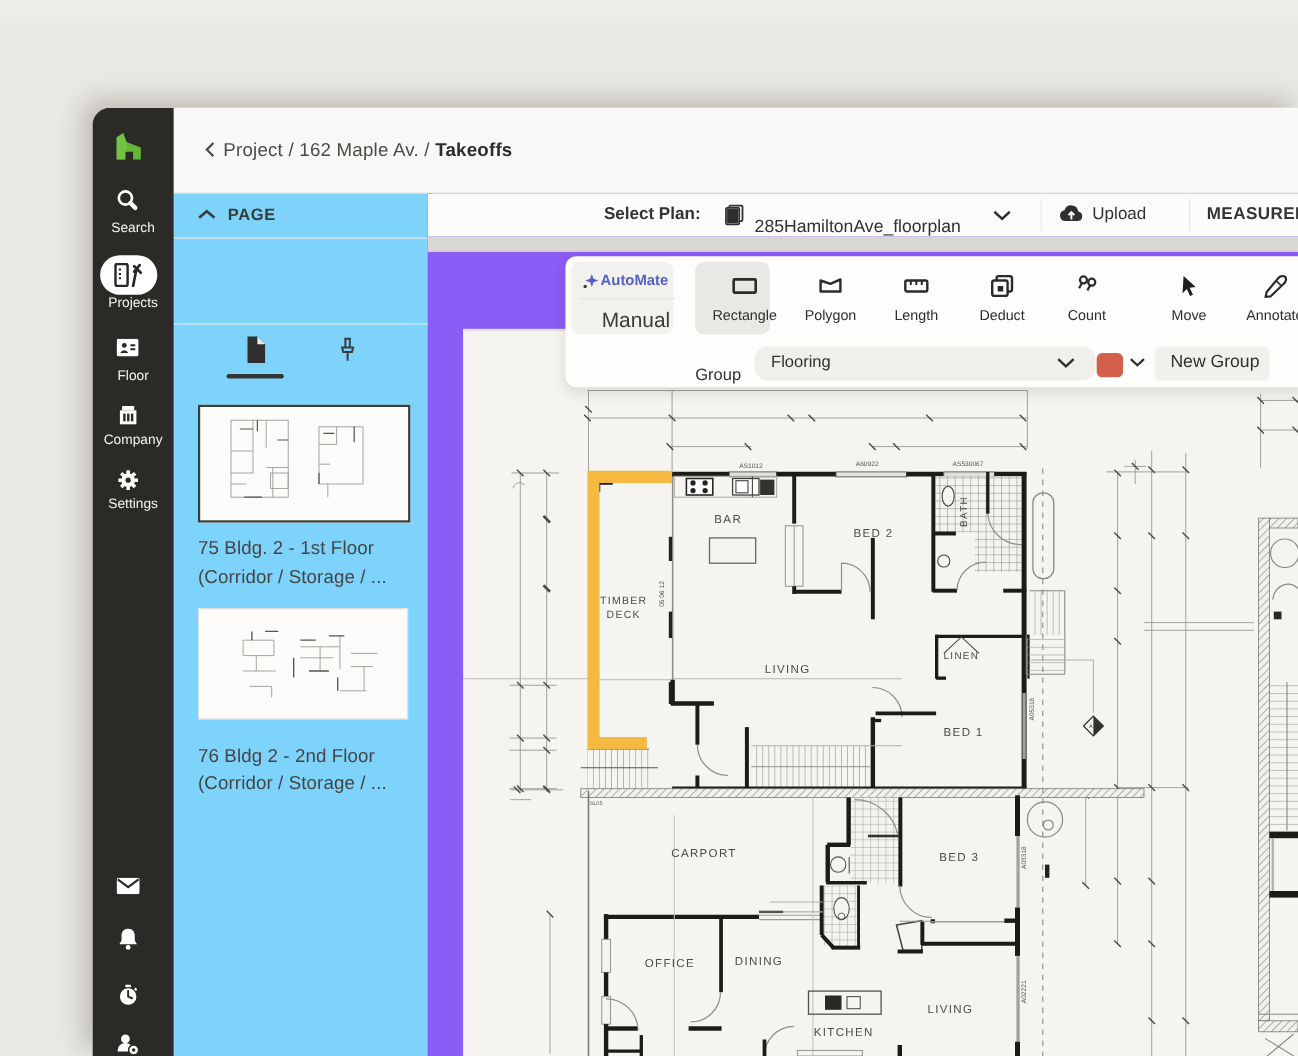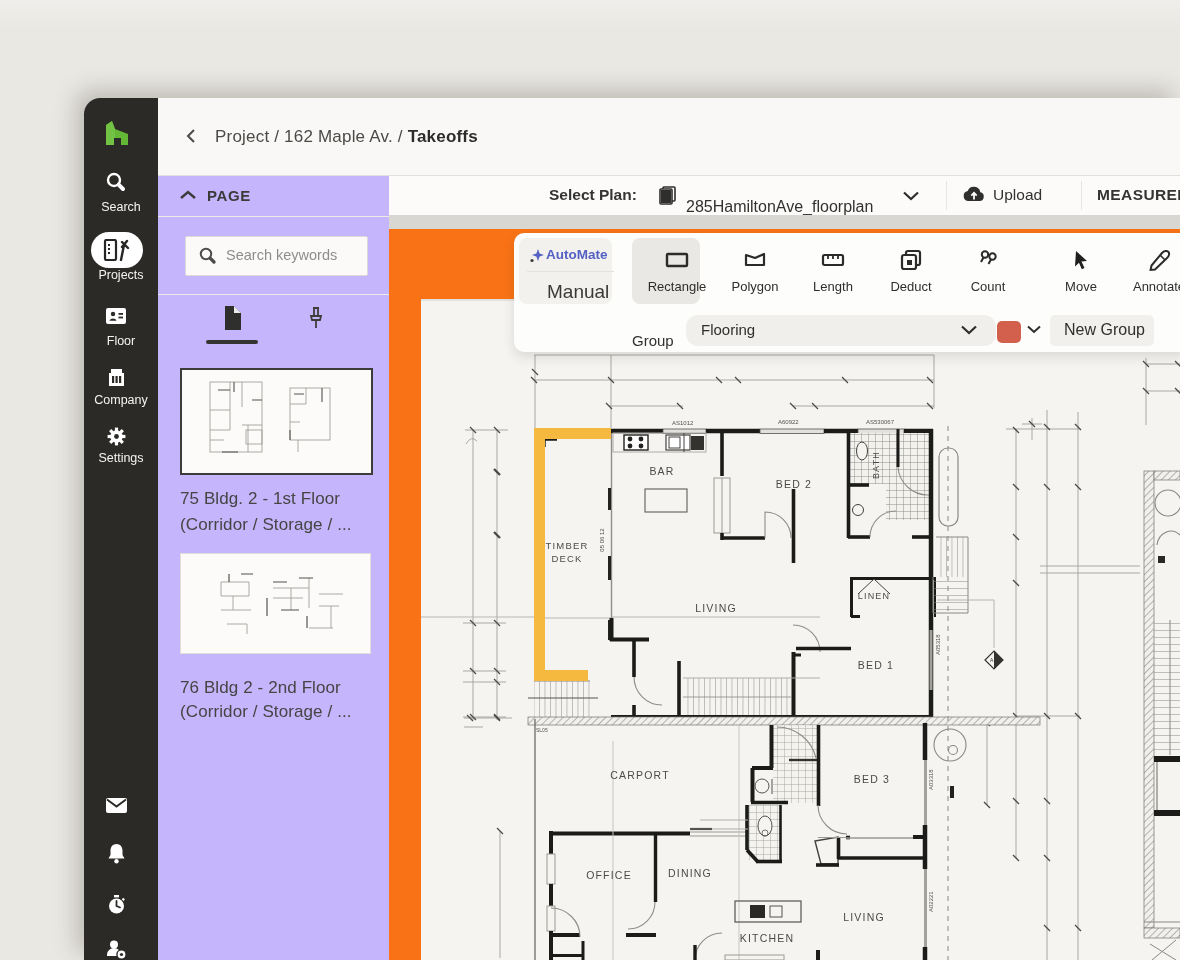--- a/index.html
+++ b/index.html
@@ -9,35 +9,35 @@
     background:linear-gradient(180deg,#f0eeea 0,#eae8e3 30px);}
   #win{position:absolute;left:84px;top:98px;width:1096px;height:862px;
     border-radius:16px 0 0 0;background:#f9f8f6;overflow:hidden;
     box-shadow:-8px -8px 22px rgba(60,55,45,.25);}
   #sidebar{position:absolute;left:0;top:0;width:74px;height:862px;background:#2b2a27;}
   .sblabel{position:absolute;width:74px;text-align:center;color:#f4f4f2;font-size:12.5px;}
   #pill{position:absolute;left:7px;top:134px;width:52px;height:36px;background:#fff;border-radius:18px;}
   
   #crumb{position:absolute;left:74px;top:0;width:1022px;height:78px;background:#f9f8f6;}
   #crumbline{position:absolute;left:74px;top:77px;width:1022px;height:1px;background:#e2e0dc;}
-  .crumbtxt{position:absolute;left:45px;top:29px;font-size:17px;color:#4a4a47;letter-spacing:.2px;margin-left:12px;}
+  .crumbtxt{position:absolute;left:45px;top:29px;font-size:17px;color:#4a4a47;letter-spacing:.2px;}
   
-  #lpanel{position:absolute;left:74px;top:78px;width:231px;height:784px;background:#c4b5fd;border-right:4px solid #7f1d1d;}
+  #lpanel{position:absolute;left:74px;top:78px;width:231px;height:784px;background:#7dd3fc;border-right:4px solid #7f1d1d;}
   #pagehdr{position:absolute;left:0;top:0;width:231px;height:40px;border-bottom:1px solid #eceae6;}
   #pagehdr .t{position:absolute;left:49px;top:11px;font-size:15px;font-weight:bold;color:#3b3b39;letter-spacing:.6px;}
   #sbox{position:absolute;left:27px;top:60px;width:181px;height:38px;border:1px solid #dbd9d5;border-radius:2px;background:#fbfaf8;}
   #sbox .ph{position:absolute;left:40px;top:10px;font-size:14.5px;color:#8f8d8a;}
   #tabline{position:absolute;left:0;top:118px;width:231px;height:1px;background:#eceae6;}
   #tabunder{position:absolute;left:48px;top:164px;width:52px;height:4px;background:#343432;border-radius:2px;}
   .thumb{position:absolute;left:22px;width:189px;background:#fcfbf9;}
   #thumb1{top:192px;height:103px;border:2px solid #3c3c3a;}
   #thumb2{top:377px;height:99px;border:1px solid #e0deda;}
   .cap{position:absolute;left:22px;font-size:17px;color:#454543;letter-spacing:.1px;}
   
-  #canvas{position:absolute;left:305px;top:78px;width:791px;height:784px;background:#f97316;}
+  #canvas{position:absolute;left:305px;top:78px;width:791px;height:784px;background:#8b5cf6;}
   #topbar{position:absolute;left:0;top:0;width:791px;height:39px;background:#fcfbf9;}
   #graystrip{position:absolute;left:0;top:39px;width:791px;height:14px;background:#d9d7d2;}
   .tbtxt{position:absolute;top:10px;font-size:15.5px;color:#31312f;}
   .tbdiv{position:absolute;top:5px;width:1px;height:29px;background:#e7e5e1;}
   
   #plansvg{position:absolute;left:0;top:53px;}
   
   #palette{position:absolute;left:125px;top:57px;width:670px;height:119px;background:#fdfdfb;
     border-radius:10px 0 0 10px;box-shadow:0 5px 12px rgba(40,38,34,.13);}
   #amcell{position:absolute;left:5px;top:5px;width:93px;height:66px;background:#f2f1ed;border-radius:8px;}
@@ -146,27 +146,20 @@
     <div class="crumbtxt">Project / 162 Maple Av. / <b style="color:#2c2c2a">Takeoffs</b></div>
   </div>
   <div id="crumbline"></div>
 
   <div id="lpanel">
     <div id="pagehdr">
       <svg class="abs" style="left:22px;top:14px" width="16" height="10" viewBox="0 0 16 10">
           <path d="M1,8 L8,2 L15,8" fill="none" stroke="#3b3b39" stroke-width="2.4"></path>
         </svg>
       <div class="t">PAGE</div>
-    </div>
-    <div id="sbox">
-      <svg class="abs" style="left:12px;top:9px" width="20" height="20" viewBox="0 0 20 20">
-          <circle cx="8" cy="8" r="5.2" fill="none" stroke="#4c4c4a" stroke-width="2"></circle>
-          <line x1="12.4" y1="12.4" x2="16" y2="16" stroke="#4c4c4a" stroke-width="3.4" stroke-linecap="round"></line>
-        </svg>
-      <div class="ph">Search keywords</div>
     </div>
     <div id="tabline"></div>
 
     <svg class="abs" style="left:64px;top:129px" width="22" height="26" viewBox="0 0 22 26">
         <path d="M3,1 L12,1 L19,8 L19,25 L3,25 Z" fill="#2f2f2d"></path>
         <path d="M12,1 L12,8 L19,8" fill="#fff" opacity=".9"></path>
       </svg>
     <svg class="abs" style="left:148px;top:130px" width="20" height="24" viewBox="0 0 20 24">
         <path d="M7,2 L13,2 M8,2 L8,10 M12,2 L12,10 M5,10 L15,10 L14,14 L6,14 Z M10,14 L10,22" fill="none" stroke="#3c3c3a" stroke-width="1.8"></path>
       </svg>

